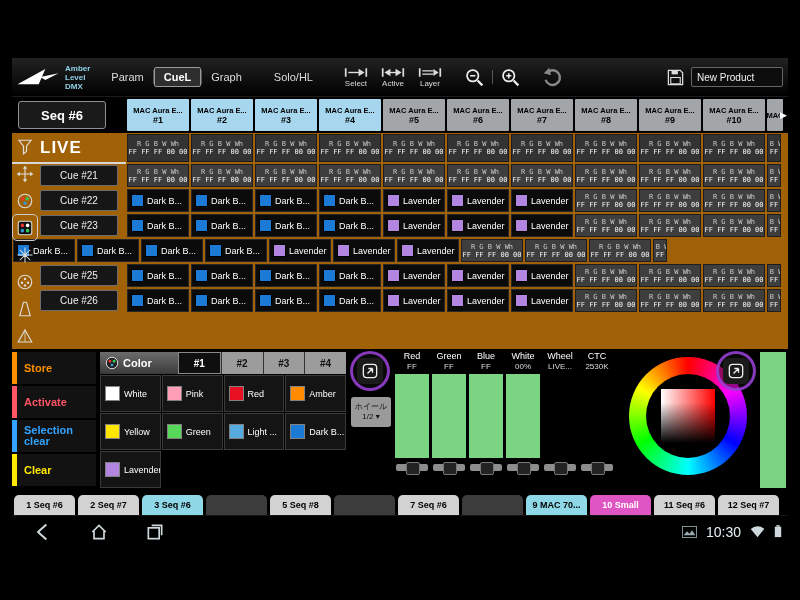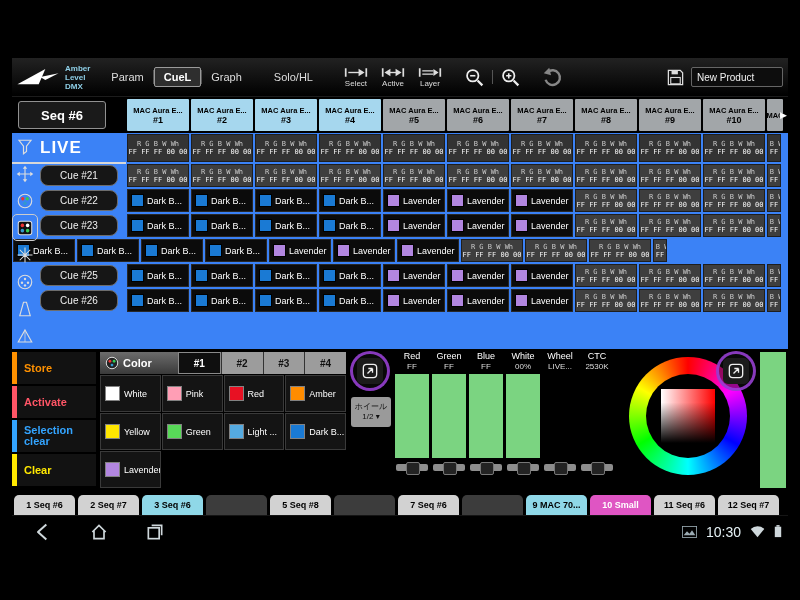--- a/index.html
+++ b/index.html
@@ -33,30 +33,30 @@
   .col-headers{display:flex;height:100%;align-items:center;}
   .col-header{width:62px;height:32px;margin:0 1px;background:#a2a6a9;color:#000;border-radius:1px;
     display:flex;flex-direction:column;align-items:center;justify-content:center;flex:none;overflow:hidden;}
   .col-header.sel{background:#a6d7ee;}
   .col-header.partial{width:16px;}
   .col-name{font-size:7.5px;font-weight:bold;white-space:nowrap;}
   .col-num{font-size:9px;font-weight:bold;}
   .next-arrow{position:absolute;right:1px;top:13px;color:#fff;font-size:9px;}
 
   
-  .grid-body{position:relative;height:216px;background:#3b82f6;}
+  .grid-body{position:relative;height:216px;background:#a16207;}
   .icon-strip{position:absolute;left:0;top:0;width:26px;z-index:3;}
   .picon{height:27px;display:flex;align-items:center;justify-content:center;box-sizing:border-box;}
   .picon.picon-sel{border:1px solid #ccc;border-radius:5px;}
   .rows{position:absolute;left:0;top:0;right:0;}
   .grid-row{display:flex;height:25px;}
   .grid-row.live-row{height:30px;}
   .row-label-cell{width:114px;flex:none;display:flex;align-items:center;padding-left:28px;box-sizing:border-box;}
   .live-label{color:#fff;font-size:17px;font-weight:bold;letter-spacing:1px;}
-  .cue-btn{width:76px;height:19px;background:#161616;border:1px solid #6d6d6d;border-radius:8px;color:#f0f0f0;
+  .cue-btn{width:76px;height:19px;background:#161616;border:1px solid #6d6d6d;border-radius:2px;color:#f0f0f0;
     font-size:10px;display:flex;align-items:center;justify-content:center;}
   .cell{width:62px;margin:1px;flex:none;display:flex;overflow:hidden;box-sizing:border-box;}
   .vcell{background:#3e3e3e;border:1px solid #1e1e1e;flex-direction:column;align-items:center;justify-content:center;}
   .live-row .vcell{background:#333;}
   .c1{font-size:7px;color:#c9c9c9;font-family:"DejaVu Sans Mono",monospace;white-space:nowrap;}
   .c2{font-size:7px;color:#f6f6f6;font-family:"DejaVu Sans Mono",monospace;white-space:nowrap;}
   .pcell{background:#0b0b0b;border:1px solid #272727;align-items:center;padding-left:3px;}
   .chip{width:11px;height:11px;flex:none;border:1px solid #000;}
   .pname{font-size:9px;color:#fff;margin-left:3px;white-space:nowrap;}
   .cell.partial{width:14px;}

